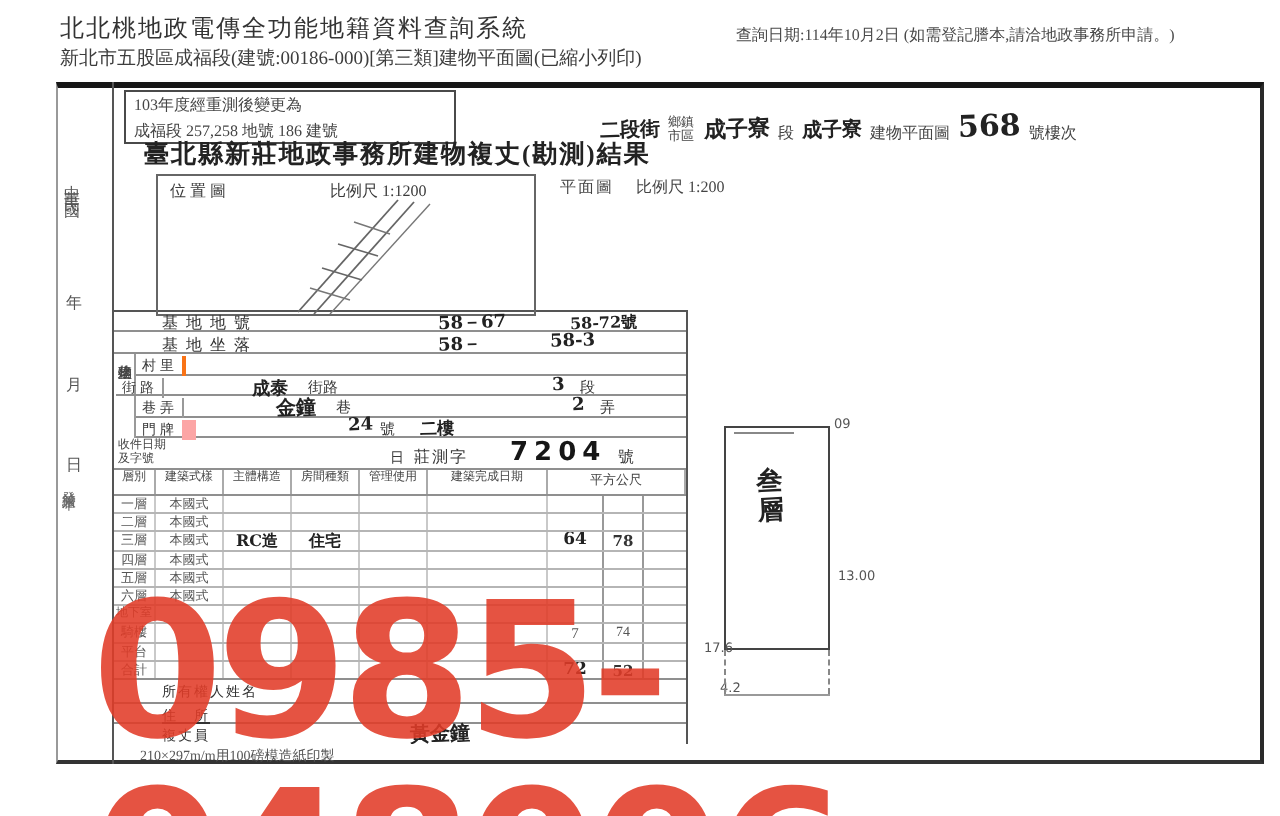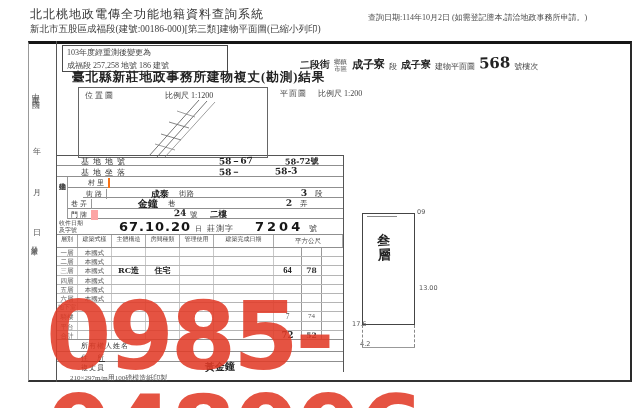--- a/index.html
+++ b/index.html
@@ -113,23 +113,23 @@
   <div class="row" style="height:11px;">
     <span class="rlabel" style="letter-spacing:4px;">基地坐落</span>
     <span class="hand" style="position:absolute;left:162px;top:0;font-size:9px;">58－</span>
     <span class="hand" style="position:absolute;left:218px;top:0;font-size:9px;">58-3</span>
   </div>
 
   <div style="position:relative;height:42px;">
     <div class="vert" style="position:absolute;left:0;top:0;width:11px;height:42px;border-right:1px solid #999;font-size:7px;line-height:11px;letter-spacing:0;color:#444;box-sizing:border-box;">建物坐落</div>
 
     <div class="row" style="height:10.5px;margin-left:11px;">
-      <span style="position:absolute;left:20px;top:1px;width:20px;font-size:7px;letter-spacing:2px;border-right:2px solid #f97316;height:10px;">村里</span>
+      <span style="position:absolute;left:3px;top:1px;width:20px;font-size:7px;letter-spacing:2px;border-right:2px solid #f97316;height:10px;">村里</span>
     </div>
-    <div class="row" style="height:10.5px;margin-left:26px;">
+    <div class="row" style="height:10.5px;margin-left:1px;">
       <span style="position:absolute;left:3px;top:1px;width:20px;font-size:7px;letter-spacing:2px;border-right:1px solid #999;height:10px;">街路</span>
       <span class="hand" style="position:absolute;left:68px;top:0;font-size:9px;">成泰</span>
       <span style="position:absolute;left:96px;top:1px;font-size:7.5px;">街路</span>
       <span class="hand" style="position:absolute;left:218px;top:0;font-size:9px;">3</span>
       <span style="position:absolute;left:232px;top:1px;font-size:7.5px;">段</span>
     </div>
     <div class="row" style="height:10.5px;margin-left:11px;">
       <span style="position:absolute;left:3px;top:1px;width:20px;font-size:7px;letter-spacing:2px;border-right:1px solid #999;height:10px;">巷弄</span>
       <span class="hand" style="position:absolute;left:70px;top:-1px;font-size:10px;">金鐘</span>
       <span style="position:absolute;left:100px;top:1px;font-size:7.5px;">巷</span>
@@ -140,21 +140,20 @@
       <span style="position:absolute;left:3px;top:1px;width:20px;font-size:7px;letter-spacing:2px;border-right:7px solid #fca5a5;height:10px;">門牌</span>
       <span class="hand" style="position:absolute;left:106px;top:-1px;font-size:9px;">24</span>
       <span style="position:absolute;left:122px;top:1px;font-size:7.5px;">號</span>
       <span class="hand" style="position:absolute;left:142px;top:0;font-size:8.5px;">二樓</span>
     </div>
   </div>
 
   <div class="row" style="height:16px;">
     <span style="position:absolute;left:2px;top:1px;font-size:6px;line-height:6.5px;color:#444;">收件日期</span>
     <span style="position:absolute;left:2px;top:8px;font-size:6px;line-height:6.5px;color:#444;">及字號</span>
-    <span class="stampnum" style="position:absolute;left:62px;top:0;font-size:13px;">67.10.20</span>
     <span style="position:absolute;left:138px;top:5px;font-size:7px;">日</span>
     <span style="position:absolute;left:150px;top:4px;font-size:8px;letter-spacing:1px;">莊測字</span>
     <span class="stampnum" style="position:absolute;left:198px;top:0;font-size:13px;letter-spacing:3px;">7204</span>
     <span style="position:absolute;left:252px;top:4px;font-size:8px;">號</span>
   </div>
 
   <div style="display:flex;height:13px;border-bottom:1px solid #8f8f8f;box-sizing:border-box;">
     <div class="hcell" style="width:21px;">層別</div>
     <div class="hcell" style="width:34px;">建築式樣</div>
     <div class="hcell" style="width:34px;">主體構造</div>
@@ -186,21 +185,21 @@
     <div class="fc dark" style="width:20px;"></div>
     <div class="fc" style="width:21px;border-right:none;"></div>
   </div>
   <div class="frow">
     <div class="fc" style="width:21px;">三層</div>
     <div class="fc" style="width:34px;">本國式</div>
     <div class="fc hand" style="width:34px;font-size:8px;transform:none;font-weight:700;color:#222;">RC造</div>
     <div class="fc hand" style="width:34px;font-size:8px;transform:none;font-weight:700;color:#222;">住宅</div>
     <div class="fc" style="width:34px;"></div>
     <div class="fc" style="width:60px;"></div>
-    <div class="fc dark hand" style="width:28px;font-size:8.5px;transform:none;font-weight:700;color:#222;font-family:Liberation Serif, serif;">64</div>
+    <div class="fc dark hand" style="width:28px;font-size:8.5px;transform:none;font-weight:700;color:#222;">64</div>
     <div class="fc dark hand" style="width:20px;font-size:7.5px;transform:none;font-weight:700;color:#333;">78</div>
     <div class="fc" style="width:21px;border-right:none;"></div>
   </div>
   <div class="frow">
     <div class="fc" style="width:21px;">四層</div>
     <div class="fc" style="width:34px;">本國式</div>
     <div class="fc" style="width:34px;"></div>
     <div class="fc" style="width:34px;"></div>
     <div class="fc" style="width:34px;"></div>
     <div class="fc" style="width:60px;"></div>

